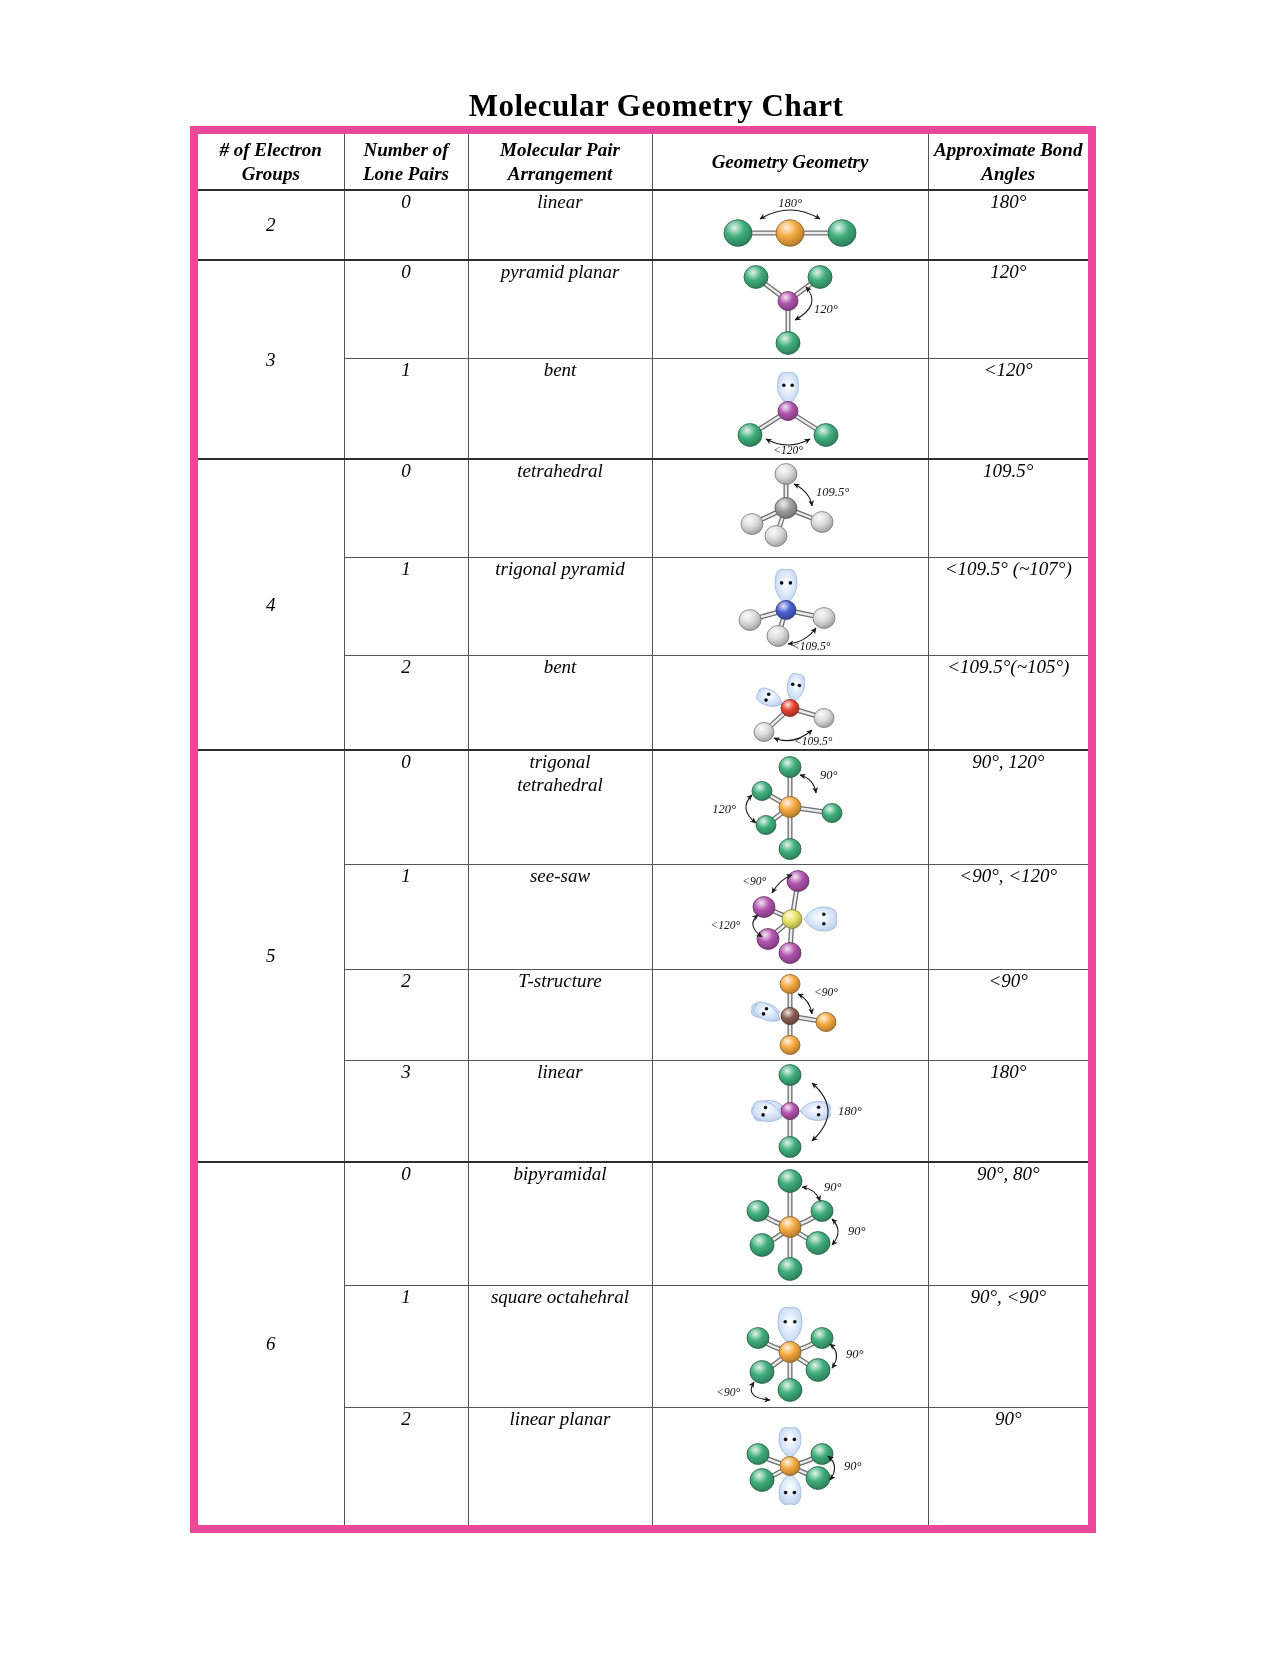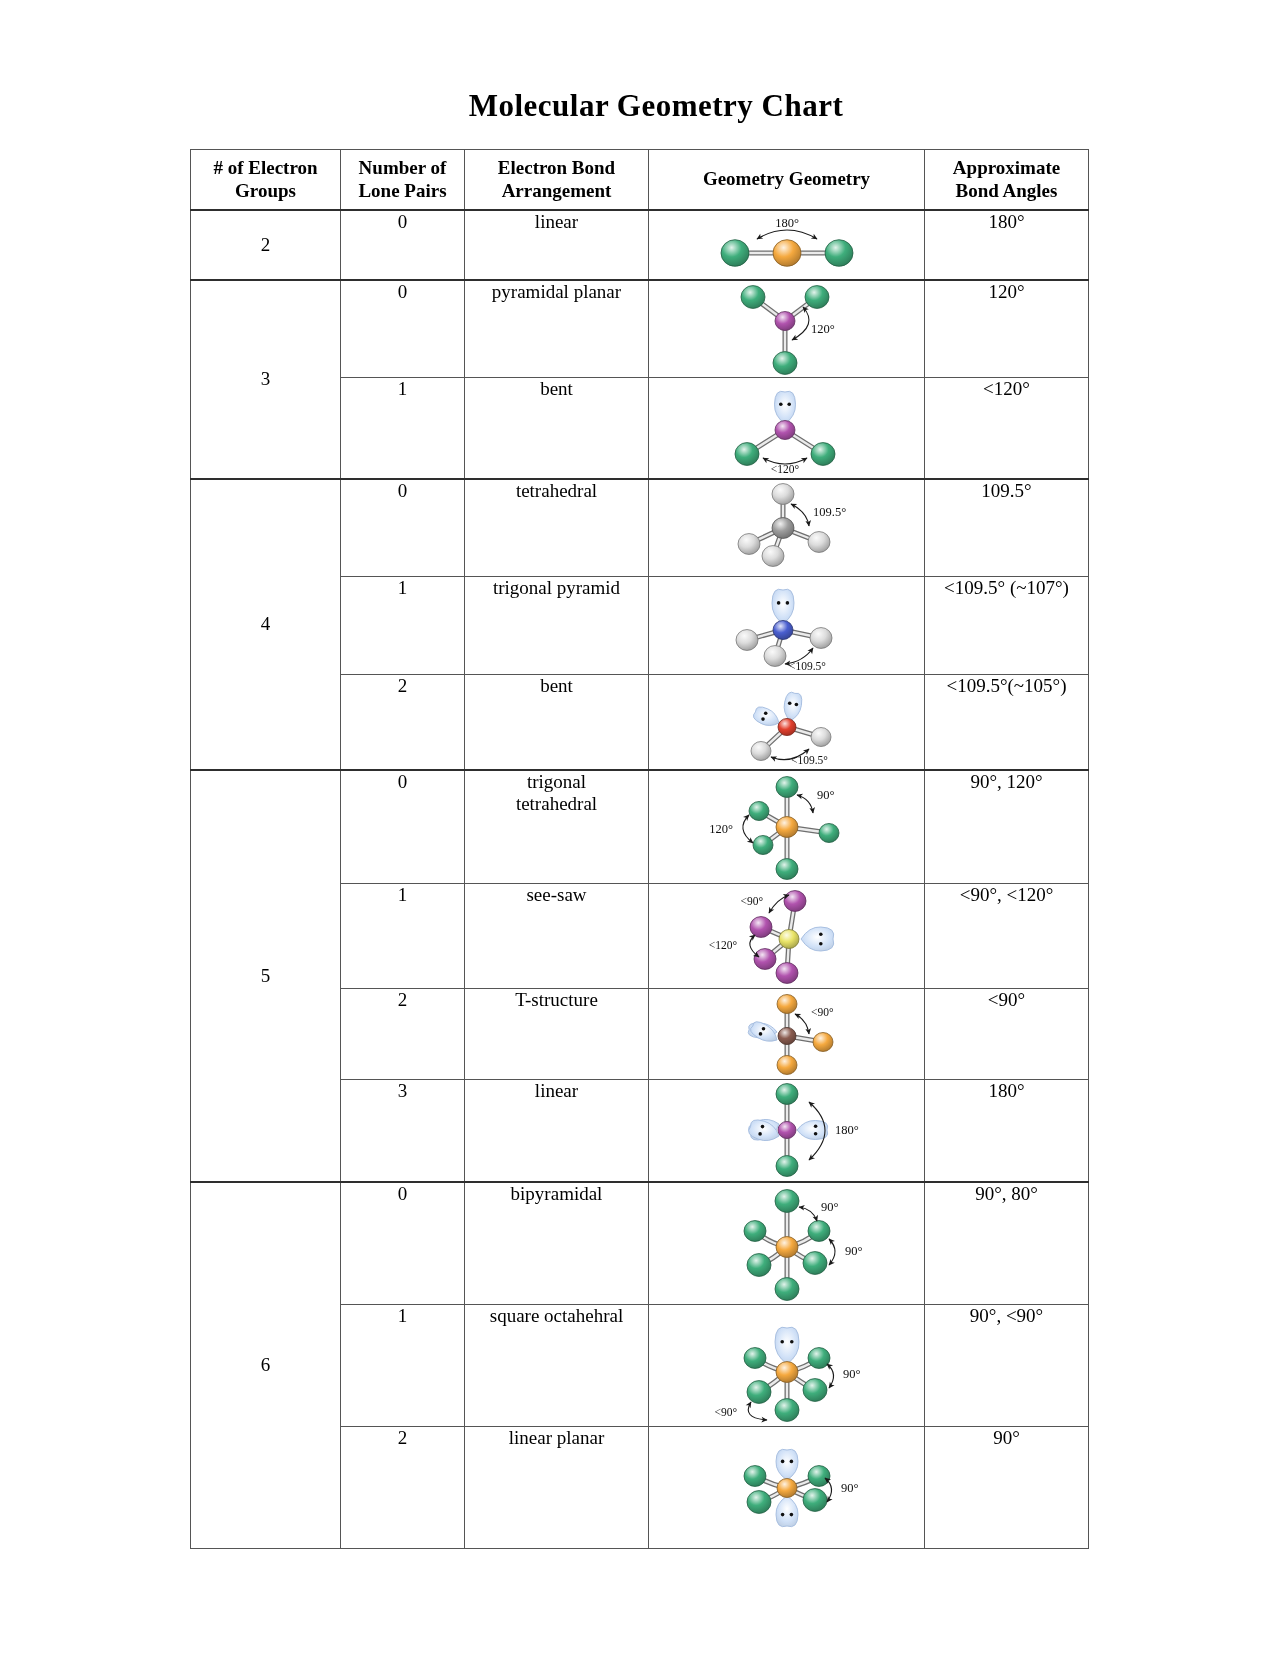--- a/index.html
+++ b/index.html
@@ -1,21 +1,21 @@
 <!DOCTYPE html>
 <html><head>
 <meta charset="utf-8">
 <style>
   html,body{margin:0;padding:0;background:#ffffff;}
   .sheet{position:relative;width:1280px;height:1656px;background:#ffffff;overflow:hidden;
          font-family:"Liberation Serif","DejaVu Serif",serif;color:#000;}
   .title{position:absolute;top:72px;left:0;width:1280px;text-align:center;margin:16px;
          font-size:31px;font-weight:bold;letter-spacing:0.5px;}
-  table.chart{position:absolute;left:190px;top:149px;border-collapse:collapse;table-layout:fixed;
-              border:1px solid #ec4899;}
+  table.chart{position:absolute;left:190px;top:126px;border-collapse:collapse;table-layout:fixed;
+              border:8px solid #ec4899;font-style:italic;}
   table.chart th,table.chart td{border:1px solid #555;padding:0;margin:0;}
   table.chart thead th{border-bottom:2px solid #2e2e2e;font-size:19px;font-weight:bold;
                        text-align:center;vertical-align:middle;line-height:1.25;padding:2px 4px;}
   tr.group-start td{border-top:2px solid #2e2e2e;}
   td.c-group{text-align:center;vertical-align:middle;font-size:19px;}
   td.c-lp,td.c-arr,td.c-ang{text-align:center;vertical-align:top;font-size:19px;padding-top:3px;line-height:1.2;}
   td.c-arr{white-space:pre-line;}
   td.c-geo{text-align:center;vertical-align:middle;padding:0;}
   td.c-geo svg{display:block;margin:0 auto;}
   .defs-holder{position:absolute;width:0;height:0;overflow:hidden;}
@@ -90,21 +90,21 @@
       <col style="width:150px">
         <col style="width:124px">
         <col style="width:184px">
       <col style="width:276px">
         <col style="width:164px">
     </colgroup>
     <thead>
       <tr style="height:60px">
         <th># of Electron Groups</th>
         <th>Number of Lone Pairs</th>
-        <th>Electron Bond Arrangement</th>
+        <th>Molecular Pair Arrangement</th>
         <th>Geometry Geometry</th>
         <th>Approximate Bond Angles</th>
       </tr>
     </thead>
     <tbody id="tbody">
         <tr class="group-start" style="height: 70px;">
           <td class="c-group" rowspan="1">2</td>
           <td class="c-lp">0</td>
           <td class="c-arr">linear</td>
           <td class="c-geo">
@@ -118,21 +118,21 @@
                 <path d="M86,26 Q116,8 146,26" fill="none" stroke="#1a1a1a" stroke-width="1.1" marker-start="url(#ahs)" marker-end="url(#ah)"></path>
                 <text x="116" y="14" font-size="12.5" text-anchor="middle" font-family="&quot;Liberation Serif&quot;,&quot;DejaVu Serif&quot;,serif" fill="#101010">180°</text>
               </svg>
             </div>
           </td>
           <td class="c-ang">180°</td>
         </tr>
         <tr class="group-start" style="height: 98px;">
           <td class="c-group" rowspan="2">3</td>
           <td class="c-lp">0</td>
-          <td class="c-arr">pyramidal planar</td>
+          <td class="c-arr">pyramid planar</td>
           <td class="c-geo">
             <div>
               <svg width="232" height="92" viewBox="0 0 232 92" role="img">
                 <line x1="114" y1="38" x2="82" y2="14" stroke="#6f6f6f" stroke-width="5" stroke-linecap="round"></line>
                 <line x1="114" y1="38" x2="82" y2="14" stroke="#ebebeb" stroke-width="2.4" stroke-linecap="round"></line>
                 <line x1="114" y1="38" x2="146" y2="14" stroke="#6f6f6f" stroke-width="5" stroke-linecap="round"></line>
                 <line x1="114" y1="38" x2="146" y2="14" stroke="#ebebeb" stroke-width="2.4" stroke-linecap="round"></line>
                 <line x1="114" y1="38" x2="114" y2="80" stroke="#6f6f6f" stroke-width="5" stroke-linecap="round"></line>
                 <line x1="114" y1="38" x2="114" y2="80" stroke="#ebebeb" stroke-width="2.4" stroke-linecap="round"></line>
                 <ellipse cx="82" cy="14" rx="12" ry="11.399999999999999" fill="url(#g-green)" stroke="#236044" stroke-width="0.8"></ellipse>

